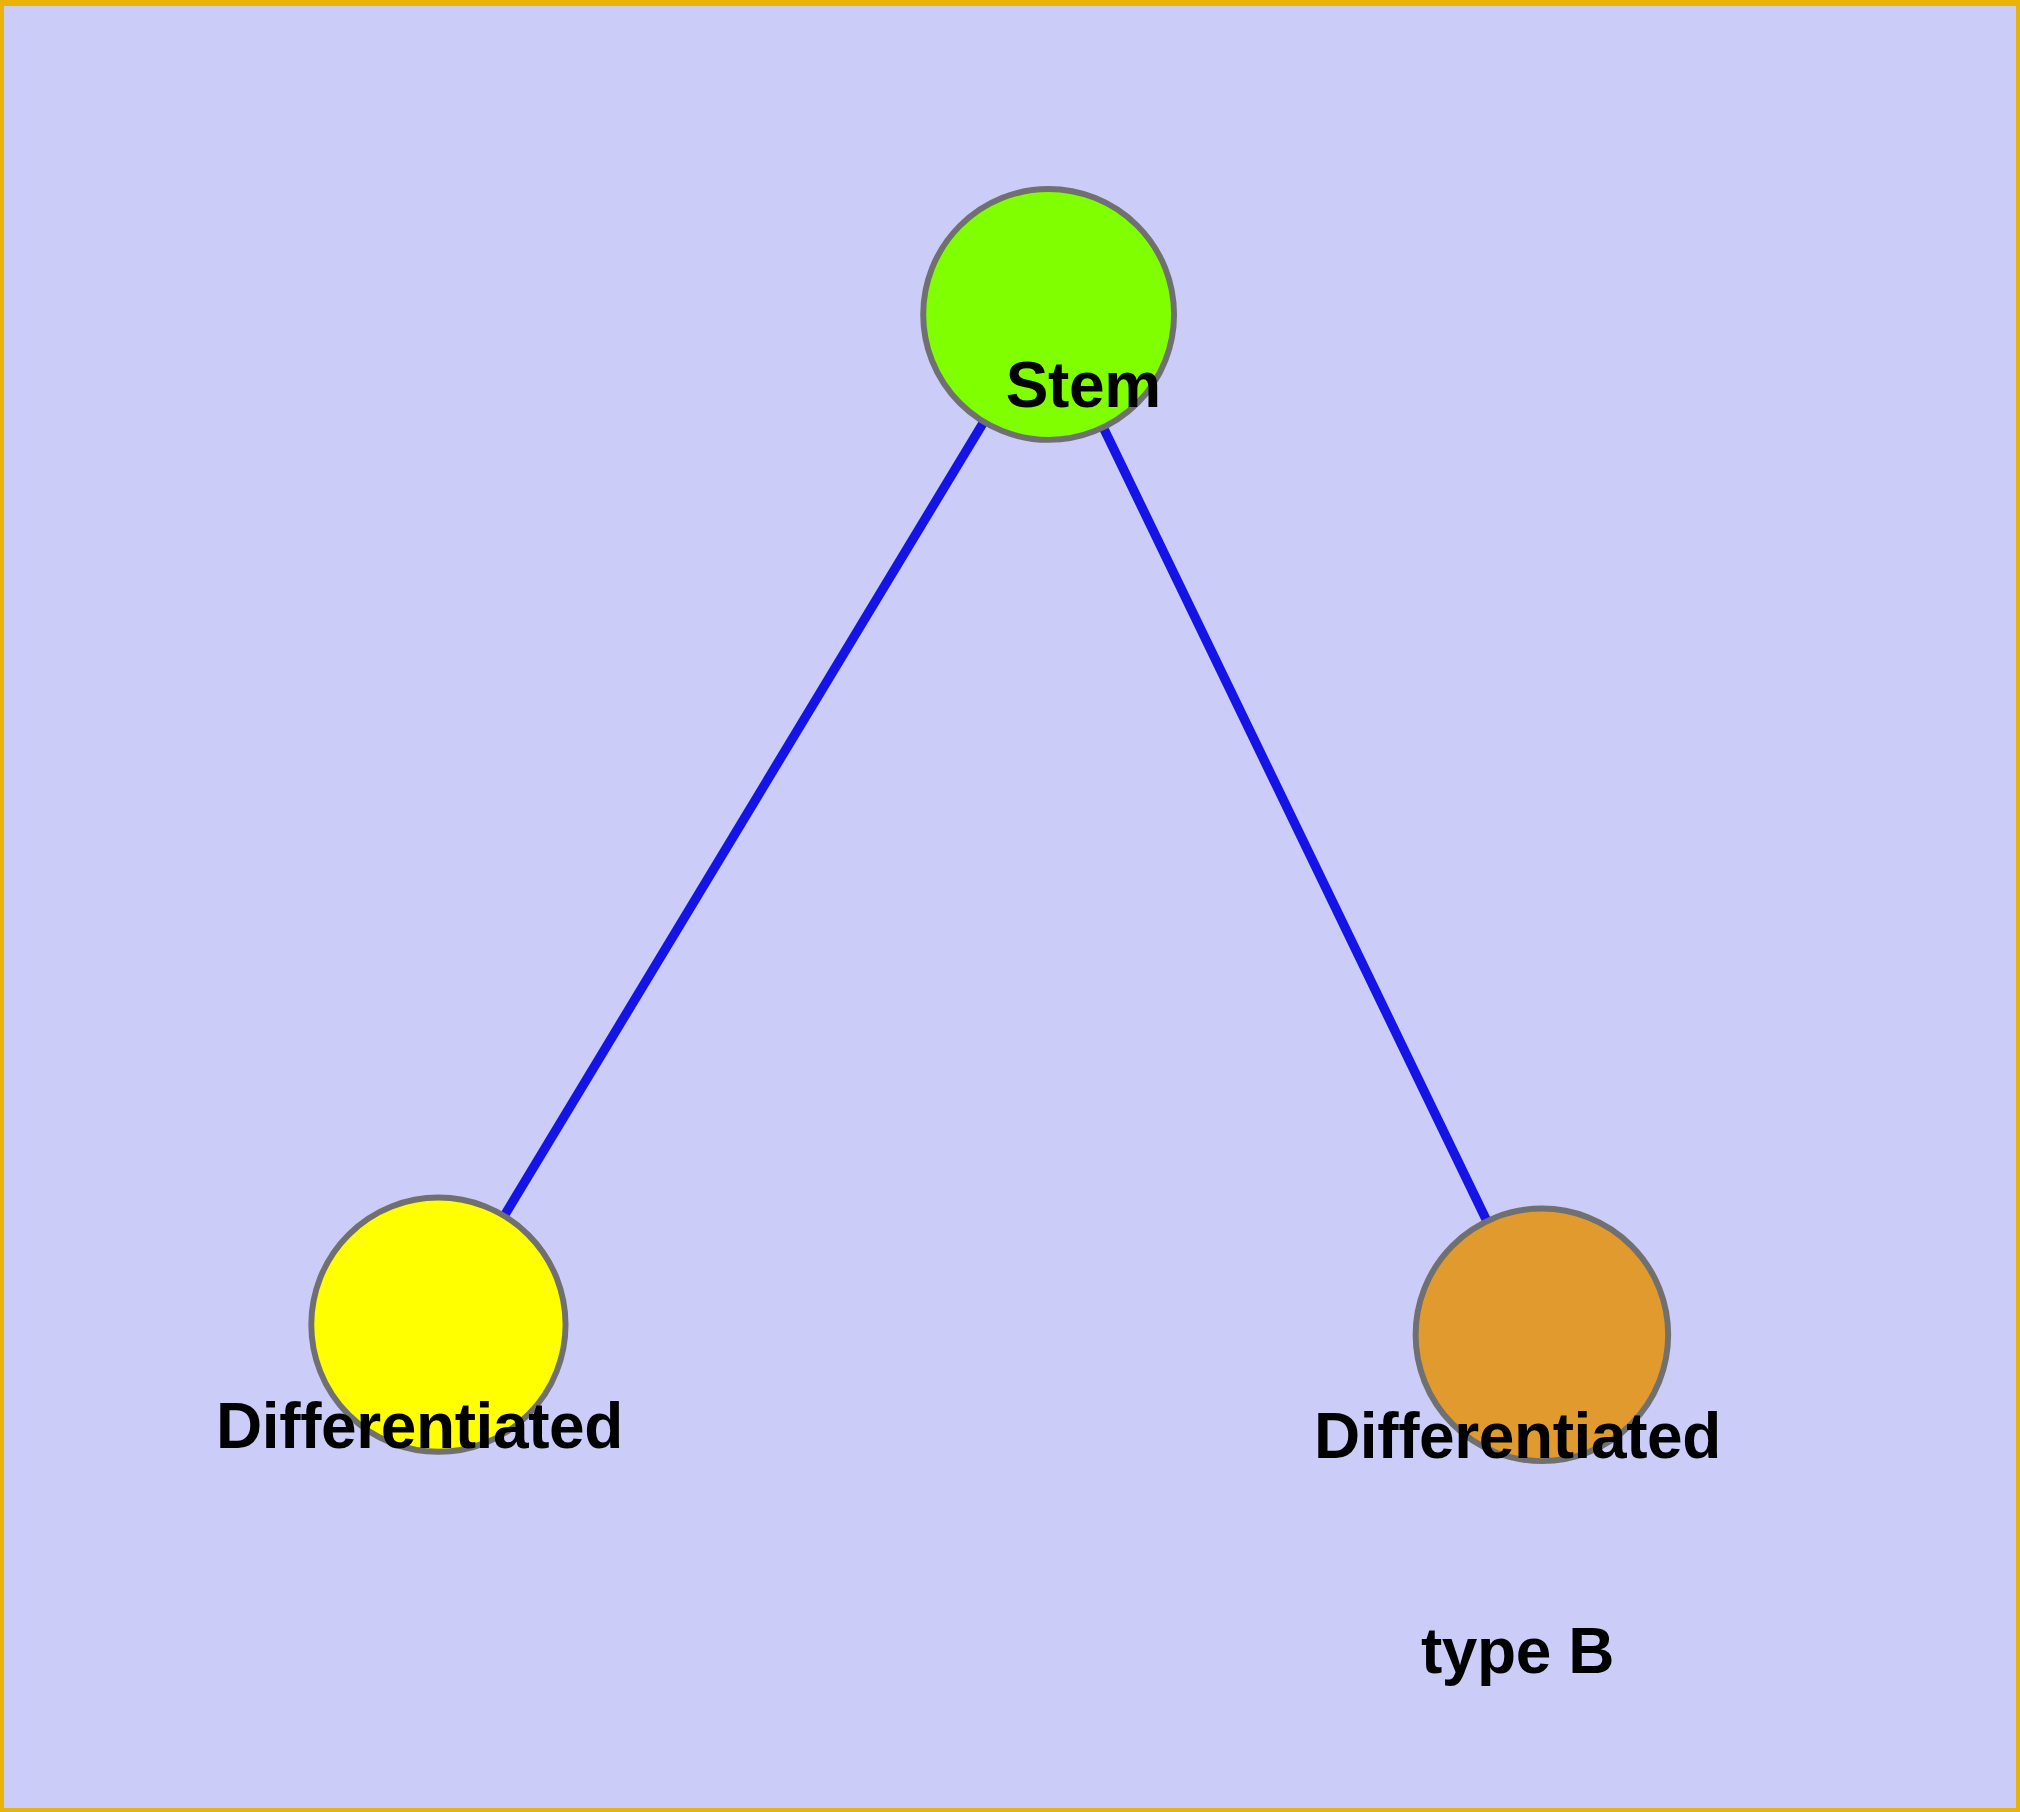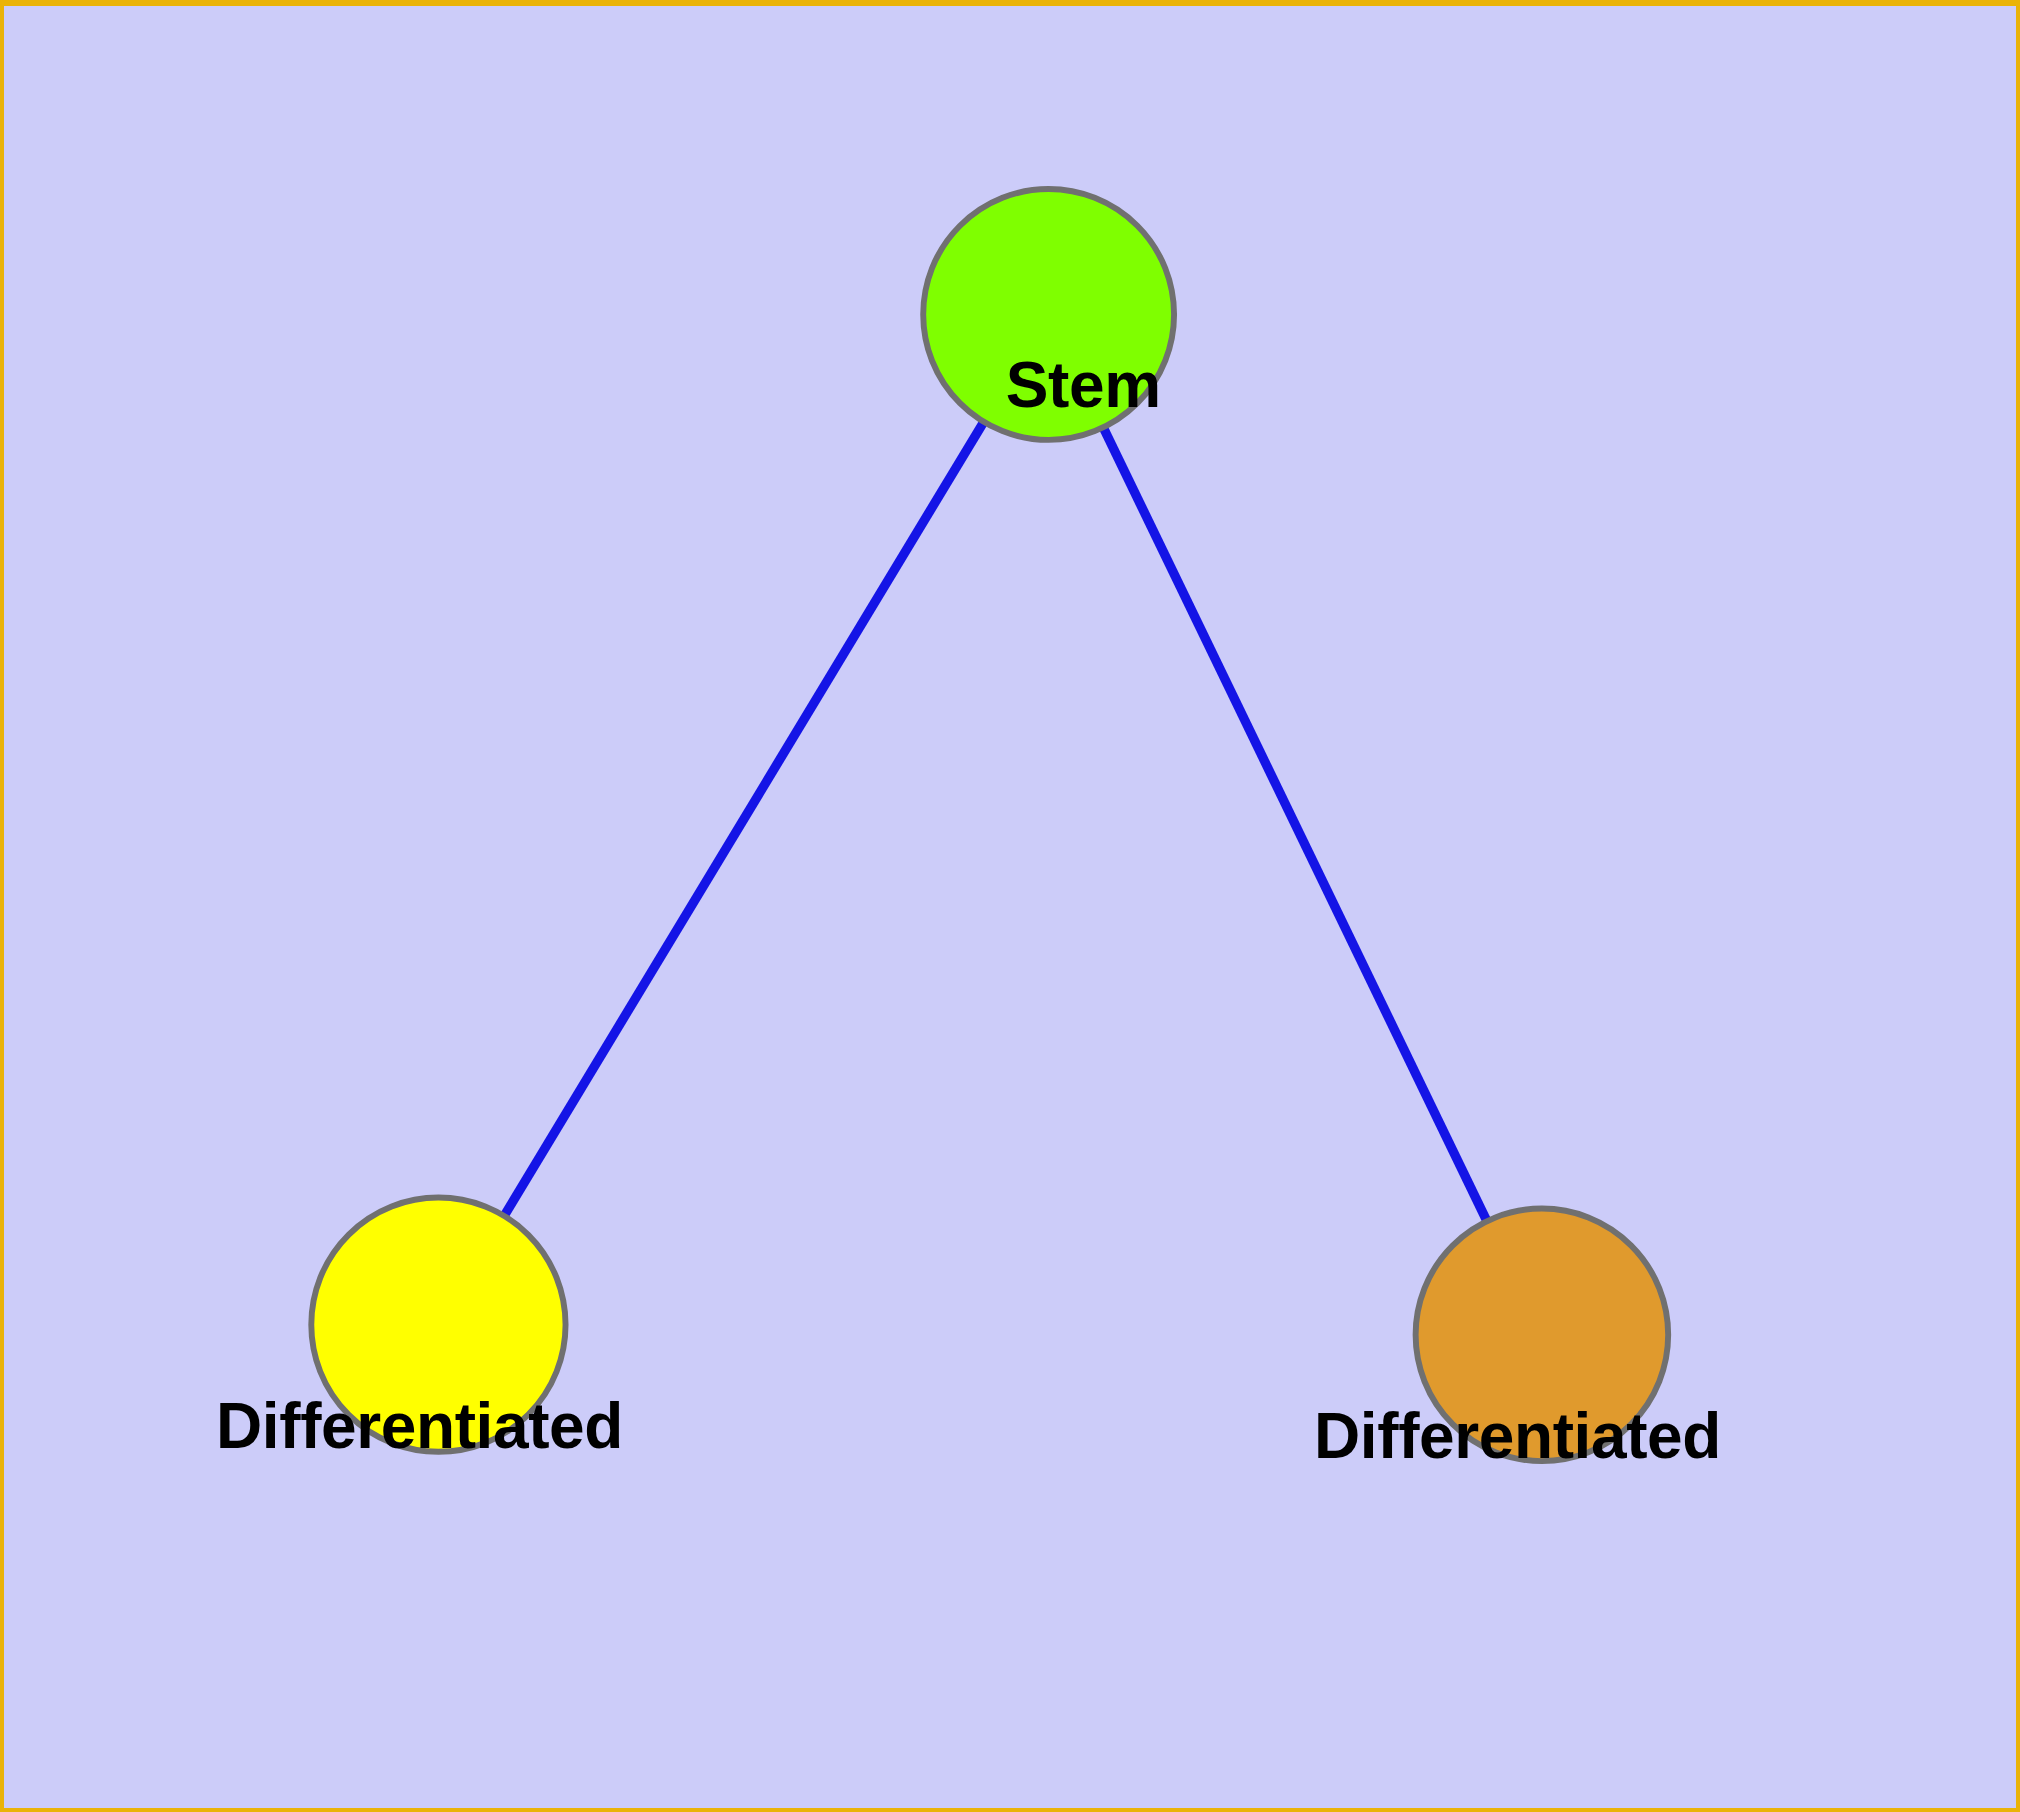--- a/index.html
+++ b/index.html
@@ -74,16 +74,17 @@
   <div class="node-label" id="label-stem" style="left:794px; top:278px; width:509px;">
     <span>Stem</span>
   </div>
 
   <div class="node-label" id="label-type-a" style="left:165px; top:1248px; width:509px;">
     <div>Differentiated</div>
   </div>
 
   <div class="node-label" id="label-type-b" style="left:1263px; top:1258px; width:509px;">
     <div>Differentiated</div>
+    <div>type B</div>
   </div>
 
 </div>
 
 
 </body></html>

